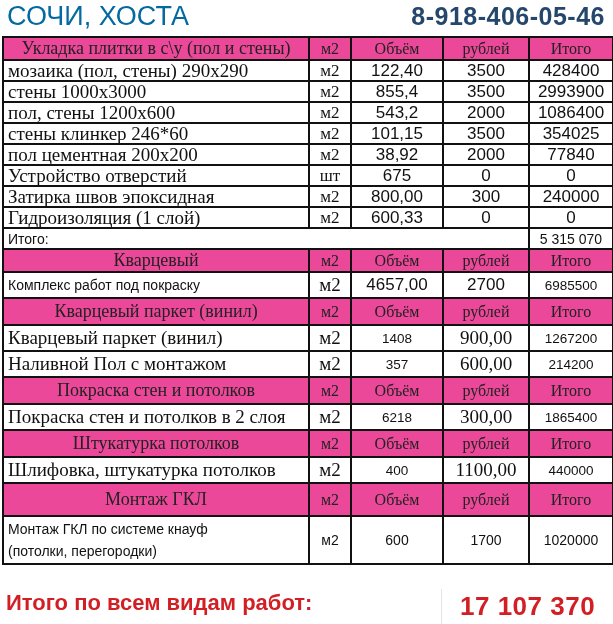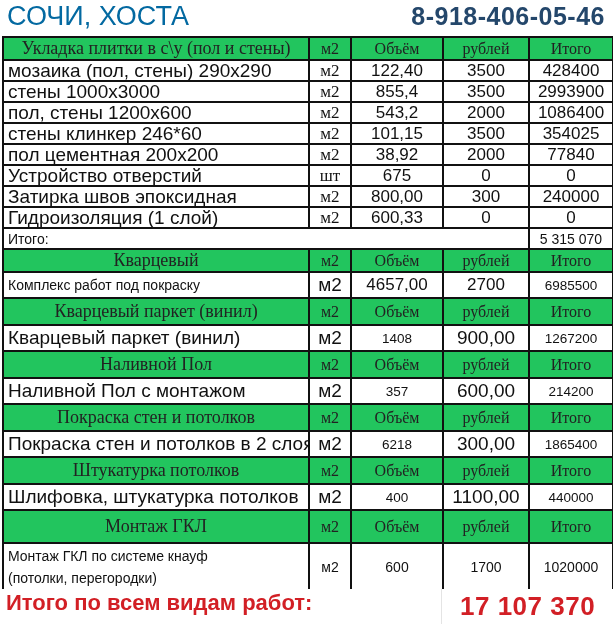--- a/index.html
+++ b/index.html
@@ -11,26 +11,26 @@
     .header .phone { position: absolute; right: 8px; top: 2px; font-family: "Liberation Sans", sans-serif; font-weight: bold; font-size: 25px; color: #24476b; letter-spacing: 0.5px; }
 
     table.grid { position: absolute; left: 2px; top: 36px; width: 610px; border-collapse: collapse; table-layout: fixed; }
     table.grid td { border: 2px solid #111; padding: 0 4px; white-space: nowrap; overflow: hidden; vertical-align: middle; }
     col.c-name { width: 306px; }
     col.c-unit { width: 42px; }
     col.c-vol { width: 92px; }
     col.c-price { width: 86px; }
     col.c-total { width: 84px; }
 
-    tr.yel td { background: #22c55e; }
+    tr.yel td { background: #ec4899; }
     td.center { text-align: center; }
     td.left { text-align: left; }
 
     .serif-md { font-family: "Liberation Serif", serif; font-size: 17px; }
-    .serif-lg { font-family: Liberation Sans, sans-serif; font-size: 19px; }
+    .serif-lg { font-family: Liberation Serif, serif; font-size: 19px; }
     .sans-md { font-family: "Liberation Sans", sans-serif; font-size: 17px; }
     .sans-sm { font-family: "Liberation Sans", sans-serif; font-size: 14px; }
     .sans-xs { font-family: "Liberation Sans", sans-serif; font-size: 13.5px; }
 
     .hdr-cell { font-family: "Liberation Serif", serif; font-size: 16px; color: #222; }
     .hdr-title { font-family: "Liberation Serif", serif; font-size: 18px; color: #222; }
 
     tr.r-a td { height: 21px; line-height: 18px; }
     tr.r-sub td { height: 21px; }
     tr.r-sec td { height: 19px; }
@@ -155,27 +155,20 @@
       <td class="center hdr-cell">Итого</td>
     </tr>
     <tr class="r-item2">
       <td class="left serif-lg">Кварцевый паркет (винил)</td>
       <td class="center serif-lg">м2</td>
       <td class="center sans-xs">1408</td>
       <td class="center serif-lg">900,00</td>
       <td class="center sans-xs">1267200</td>
     </tr>
 
-    <tr class="yel r-sec2">
-      <td class="center hdr-title">Наливной Пол</td>
-      <td class="center hdr-cell">м2</td>
-      <td class="center hdr-cell">Объём</td>
-      <td class="center hdr-cell">рублей</td>
-      <td class="center hdr-cell">Итого</td>
-    </tr>
     <tr class="r-item2">
       <td class="left serif-lg">Наливной Пол с монтажом</td>
       <td class="center serif-lg">м2</td>
       <td class="center sans-xs">357</td>
       <td class="center serif-lg">600,00</td>
       <td class="center sans-xs">214200</td>
     </tr>
 
     <tr class="yel r-sec2">
       <td class="center hdr-title">Покраска стен и потолков</td>

